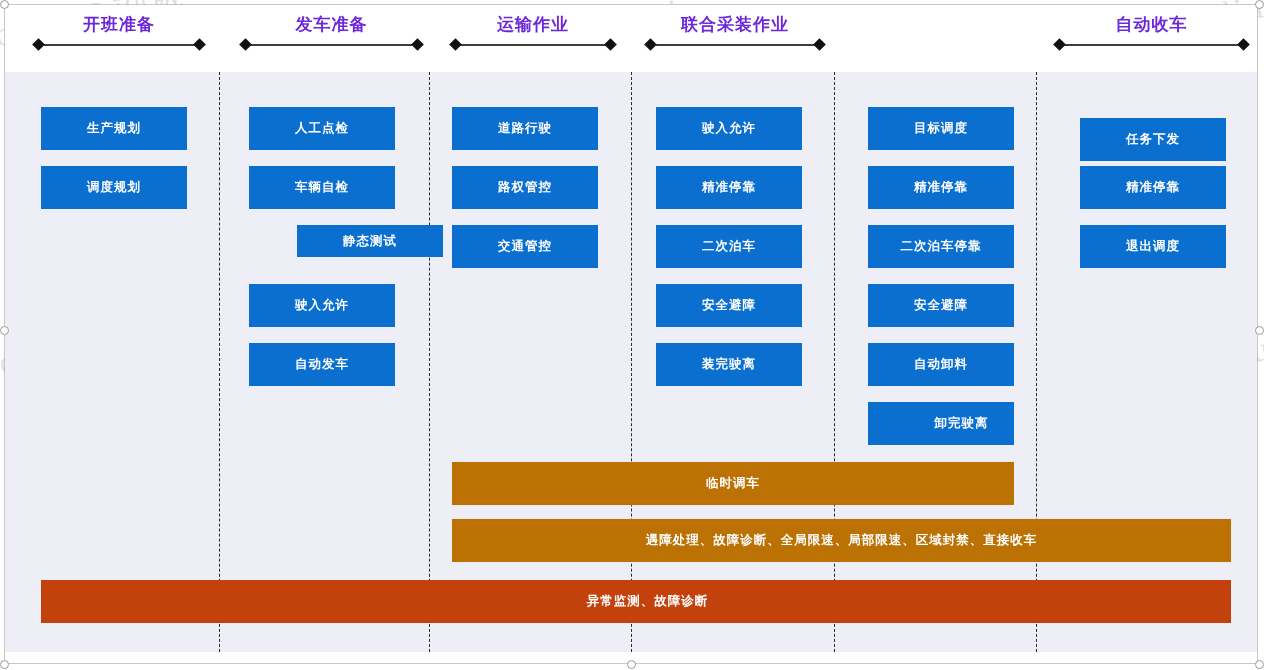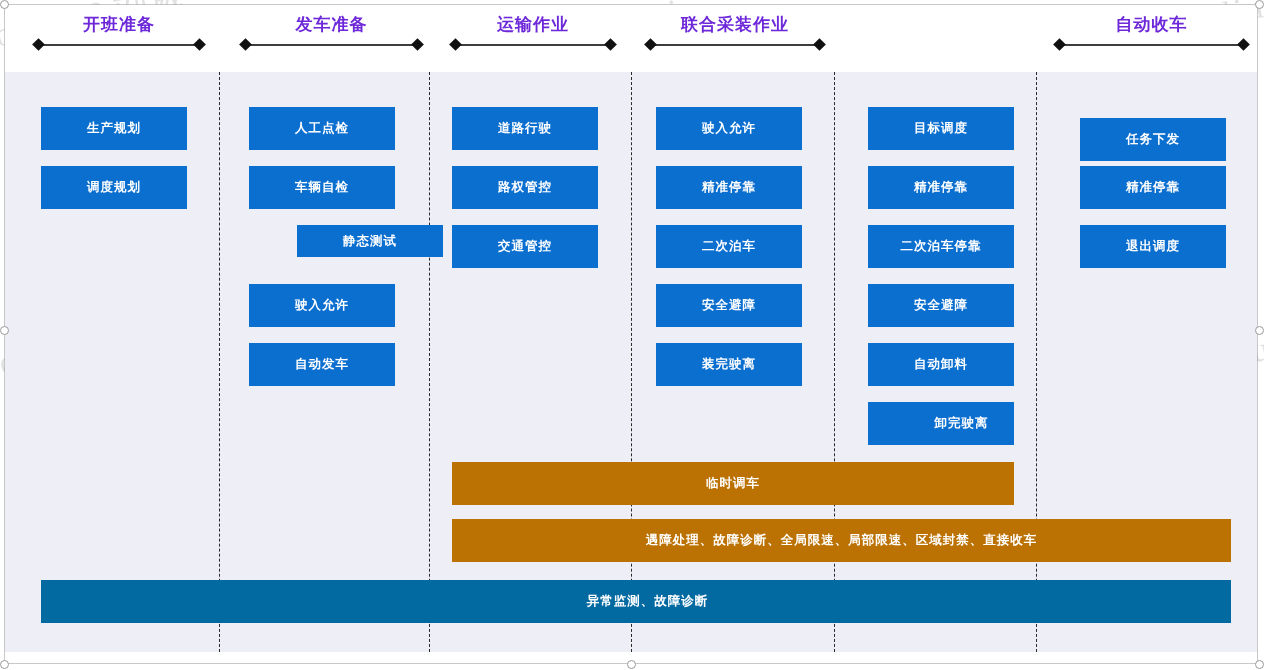--- a/index.html
+++ b/index.html
@@ -95,21 +95,21 @@
     position:absolute;
     color:#ffffff;
     font-size:12.5px;font-weight:bold;
     letter-spacing:1px;
     display:flex;align-items:center;justify-content:center;
     box-sizing:border-box;
     z-index:22;
     white-space:nowrap;
   }
   .bar.orange{background:#bc7103;}
-  .bar.navy{background:#0369a1;padding-left:23px;}
+  .bar.navy{background:#c2410c;padding-left:23px;}
 </style>
 </head>
 <body>
 
 <div id="slide">
 
   <div class="wm-layer">
     <div class="wm" style="left:-18px;top:-6px;">local&amp;&amp;刘威</div>
     <div class="wm" style="left:350px;top:22px;">战略客户部&amp;&amp;liuwei</div>
     <div class="wm" style="left:988px;top:6px;">战略客户部&amp;&amp;liuwei</div>

